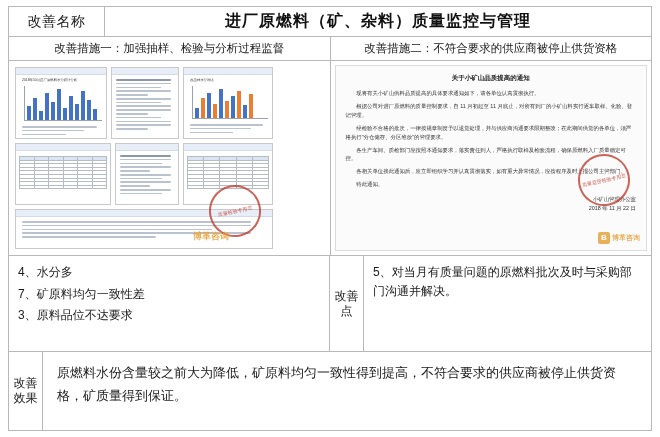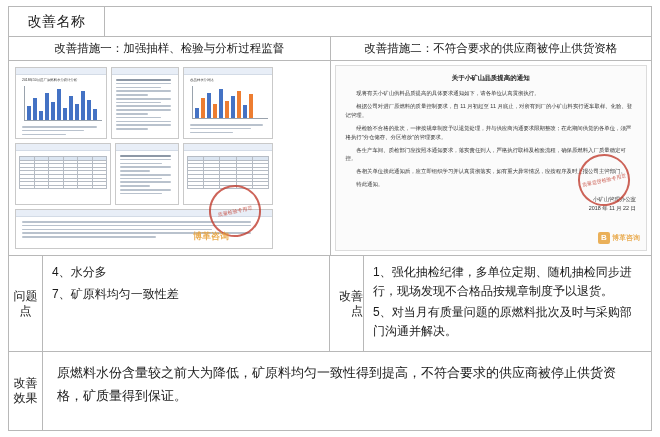--- a/index.html
+++ b/index.html
@@ -170,38 +170,39 @@
     text-align: center; line-height: 1.25;
   }
   .mid-body {
     flex: 1;
     padding: 7px 9px;
     font-size: 12px; color: #1a1a1a; line-height: 1.55;
   }
   .mid-body.first { border-right: 1px solid #b8b8b8; }
   .mid-body ol { margin: 0; padding: 0; list-style: none; }
   .mid-body li { margin-bottom: 3px; }
-  .vlabel.second { border-left: 0; text-align: right; }
+  .vlabel.second { border-left: 0; }
   .mid-col { display: flex; flex: 1; }
   
   .eff-row { display: flex; flex: 1; }
   .eff-body {
     flex: 1;
     padding: 10px 14px;
     font-size: 13px; line-height: 1.75; color: #1a1a1a;
   }
 </style>
 </head>
 <body>
 
 <div id="page">
   <div class="outer">
 
     <div class="title-row">
       <div class="title-label">改善名称</div>
+      <div class="title-value">进厂原燃料（矿、杂料）质量监控与管理</div>
     </div>
 
     <div class="measures-head">
       <div class="measure-head-cell first">改善措施一：加强抽样、检验与分析过程监督</div>
       <div class="measure-head-cell">改善措施二：不符合要求的供应商被停止供货资格</div>
     </div>
 
     <div class="images-row">
 
       <div class="img-cell first">
@@ -483,34 +484,31 @@
           <div class="watermark">
             <span class="wm-badge">B</span>
             <span>博革咨询</span>
           </div>
         </div>
       </div>
     </div>
 
     <div class="mid-row">
       <div class="mid-col">
-        <div class="vlabel">
-          <span>问题点</span>
-        </div>
         <div class="mid-body first">
           <ol>
             <li>4、水分多</li>
             <li>7、矿原料均匀一致性差</li>
+            <li>3、原料品位不达要求</li>
           </ol>
         </div>
       </div>
       <div class="mid-col">
         <div class="mid-body" style="order:2;">
           <ol>
-            <li>1、强化抽检纪律，多单位定期、随机抽检同步进行，现场发现不合格品按规章制度予以退货。</li>
             <li>5、对当月有质量问题的原燃料批次及时与采购部门沟通并解决。</li>
           </ol>
         </div>
         <div class="vlabel second" style="order:1; border-right:1px solid #b8b8b8;">
           <span>改善点</span>
         </div>
       </div>
     </div>
 
     <div class="eff-row">

